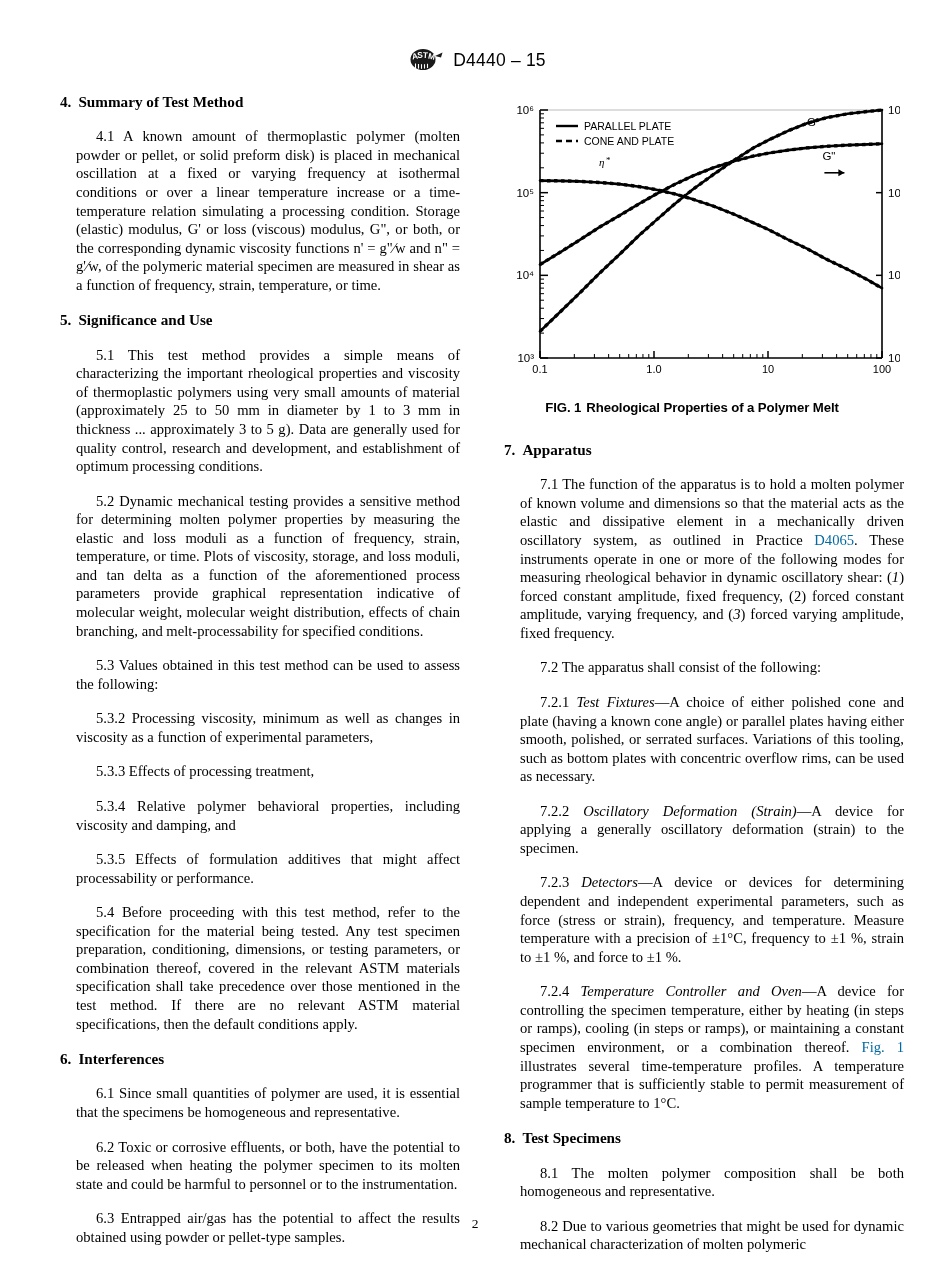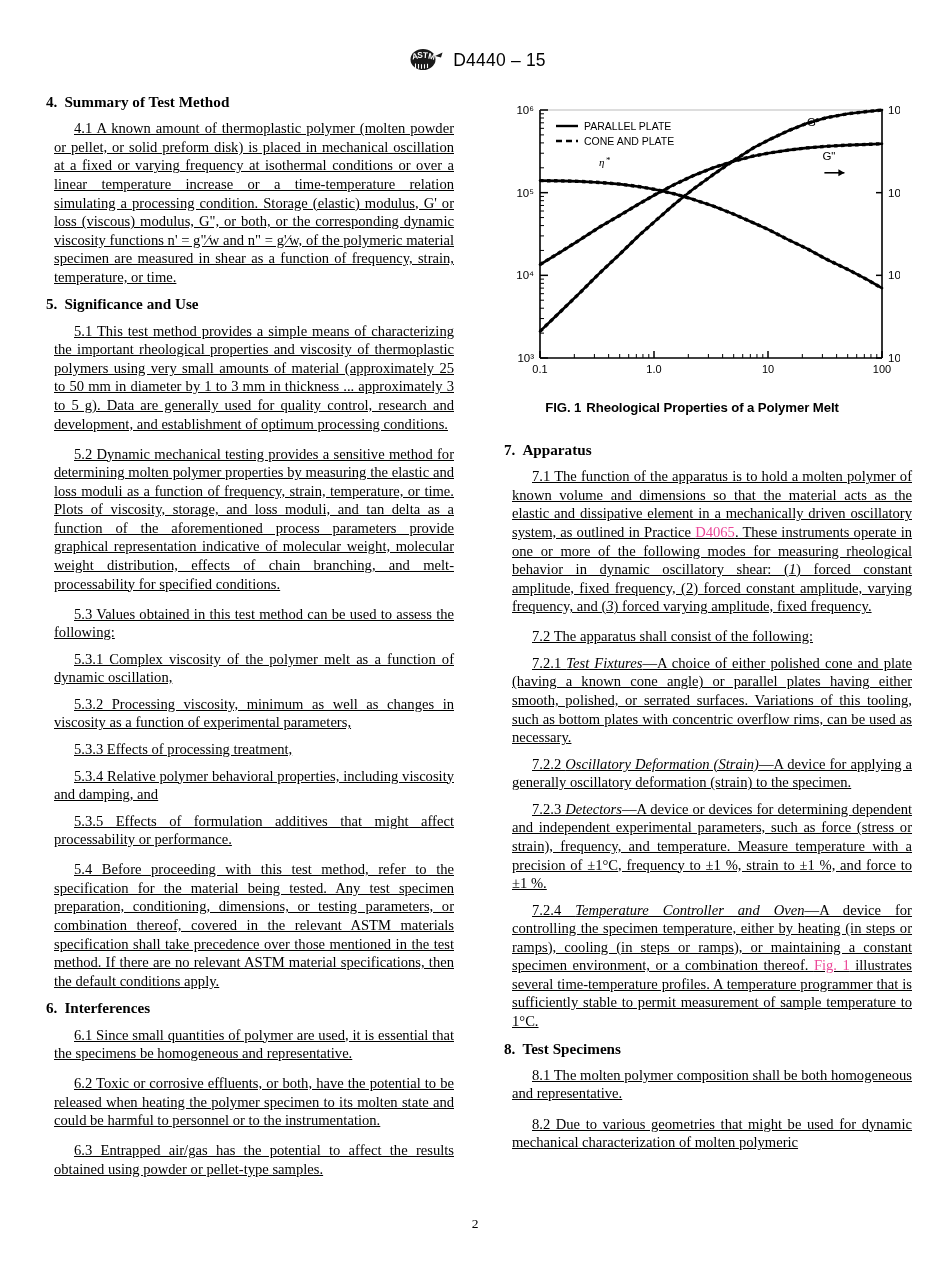--- a/index.html
+++ b/index.html
@@ -56,43 +56,42 @@
   
   .col {
     position: absolute;
     top: 92px;
     width: 416px;
     font-size: 14.6px;
     line-height: 1.272;
     text-align: justify;
     text-justify: inter-word;
   }
-  .col-left  { left: 46px; }
+  .col-left  { left: 60px; }
   .col-right { left: 504px; }
 
   h2.section-head {
     font-size: 15.2px;
     font-weight: bold;
     margin: 0 0 5px 0;
     text-align: left;
     font-family: "Liberation Serif", serif;
   }
   h2.section-head .num { margin-right: 7px; }
 
   p.para {
-    margin: 8px;
+    margin: 16px;
     text-indent: 20px;
     text-align: justify;
     hyphens: none;
-    text-decoration: underline;
   }
   p.gap-before { margin-top: 11.5px; }
 
   .it { font-style: italic; }
-  .link { color: #ec4899; }
+  .link { color: #0369a1; }
 
   
   .figure {
     position: absolute;
     left: 484px;
     top: 96px;
     width: 416px;
   }
   .plot-wrap {
     position: relative;
@@ -158,21 +157,20 @@
       <span class="num">4.</span><span>Summary of Test Method</span>
     </h2>
     <p class="para">4.1 A known amount of thermoplastic polymer (molten powder or pellet, or solid preform disk) is placed in mechanical oscillation at a fixed or varying frequency at isothermal conditions or over a linear temperature increase or a time-temperature relation simulating a processing condition. Storage (elastic) modulus, G' or loss (viscous) modulus, G", or both, or the corresponding dynamic viscosity functions n' = g"⁄w and n" = g'⁄w, of the polymeric material specimen are measured in shear as a function of frequency, strain, temperature, or time.</p>
 
     <h2 class="section-head head-gap">
       <span class="num">5.</span><span>Significance and Use</span>
     </h2>
     <p class="para">5.1 This test method provides a simple means of characterizing the important rheological properties and viscosity of thermoplastic polymers using very small amounts of material (approximately 25 to 50 mm in diameter by 1 to 3 mm in thickness ... approximately 3 to 5 g). Data are generally used for quality control, research and development, and establishment of optimum processing conditions.</p>
     <p class="para gap-before">5.2 Dynamic mechanical testing provides a sensitive method for determining molten polymer properties by measuring the elastic and loss moduli as a function of frequency, strain, temperature, or time. Plots of viscosity, storage, and loss moduli, and tan delta as a function of the aforementioned process parameters provide graphical representation indicative of molecular weight, molecular weight distribution, effects of chain branching, and melt-processability for specified conditions.</p>
     <p class="para gap-before">5.3 Values obtained in this test method can be used to assess the following:</p>
-    <p class="para">5.3.1 Complex viscosity of the polymer melt as a function of dynamic oscillation,</p>
     <p class="para">5.3.2 Processing viscosity, minimum as well as changes in viscosity as a function of experimental parameters,</p>
     <p class="para">5.3.3 Effects of processing treatment,</p>
     <p class="para">5.3.4 Relative polymer behavioral properties, including viscosity and damping, and</p>
     <p class="para">5.3.5 Effects of formulation additives that might affect processability or performance.</p>
     <p class="para gap-before">5.4 Before proceeding with this test method, refer to the specification for the material being tested. Any test specimen preparation, conditioning, dimensions, or testing parameters, or combination thereof, covered in the relevant ASTM materials specification shall take precedence over those mentioned in the test method. If there are no relevant ASTM material specifications, then the default conditions apply.</p>
 
     <h2 class="section-head head-gap">
       <span class="num">6.</span><span>Interferences</span>
     </h2>
     <p class="para">6.1 Since small quantities of polymer are used, it is essential that the specimens be homogeneous and representative.</p>

